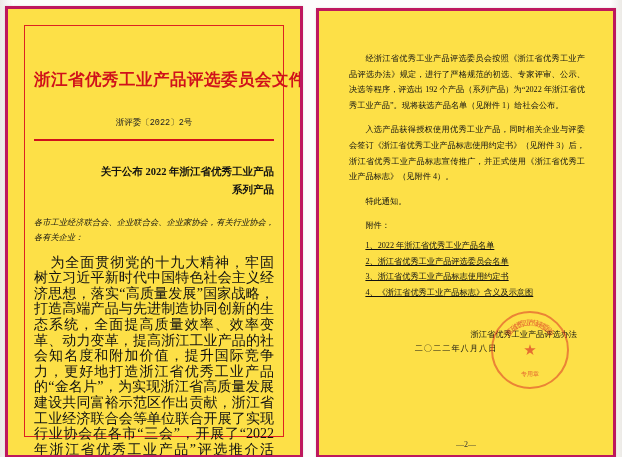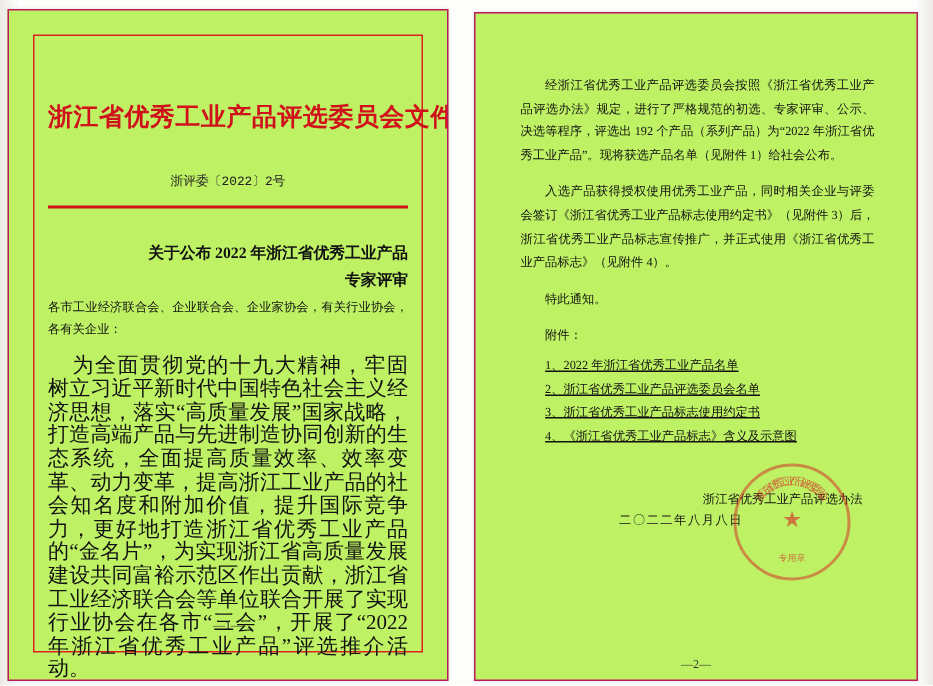--- a/index.html
+++ b/index.html
@@ -15,22 +15,22 @@
   }
   .scan {
     position: relative;
     width: 622px;
     height: 457px;
     background: #fdfdfb;
   }
   
   .page {
     position: absolute;
-    background: #bef264;
-    border: 1px solid #be185d;
+    background: #fde047;
+    border: 3px solid #be185d;
     box-shadow: 0 0 2px rgba(0,0,0,0.12);
     overflow: hidden;
   }
   .page-left {
     left: 5px;
     top: 6px;
     width: 292px;
     height: 446px;
   }
   .page-right {
@@ -80,24 +80,26 @@
   }
   .notice-title {
     margin-top: 22px;
     text-align: right;
     font-size: 10.5px;
     font-weight: bold;
     color: #111;
     line-height: 18px;
   }
   .salutation {
+    margin-top: 16px;
     font-size: 8.2px;
     color: #111;
     line-height: 15.5px;
     text-align: justify;
+    font-style: italic;
   }
   .body-p {
     margin-top: 9px;
     font-size: 14px;
     color: #111;
     line-height: 15.6px;
     text-align: justify;
     text-indent: 16.4px;
   }
   .page-num {
@@ -221,21 +223,21 @@
   <div class="edge-shade-r"></div>
 
   <div class="page page-left">
     <div class="redframe"></div>
     <div class="inner">
       <div class="doc-title">浙江省优秀工业产品评选委员会文件</div>
       <div class="doc-number">浙评委〔2022〕2号</div>
       <div class="red-rule"></div>
       <div class="notice-title">
         <div>关于公布 2022 年浙江省优秀工业产品</div>
-        <div>专家评审</div>
+        <div>系列产品</div>
       </div>
       <div class="salutation">各市工业经济联合会、企业联合会、企业家协会，有关行业协会，各有关企业：</div>
       <div class="body-p">为全面贯彻党的十九大精神，牢固树立习近平新时代中国特色社会主义经济思想，落实“高质量发展”国家战略，打造高端产品与先进制造协同创新的生态系统，全面提高质量效率、效率变革、动力变革，提高浙江工业产品的社会知名度和附加价值，提升国际竞争力，更好地打造浙江省优秀工业产品的“金名片”，为实现浙江省高质量发展建设共同富裕示范区作出贡献，浙江省工业经济联合会等单位联合开展了实现行业协会在各市“三会”，开展了“2022年浙江省优秀工业产品”评选推介活动。</div>
       <div class="page-num">—1—</div>
     </div>
   </div>
 
   <div class="page page-right">
     <div class="r-body">
       <div class="r-p">经浙江省优秀工业产品评选委员会按照《浙江省优秀工业产品评选办法》规定，进行了严格规范的初选、专家评审、公示、决选等程序，评选出 192 个产品（系列产品）为“2022 年浙江省优秀工业产品”。现将获选产品名单（见附件 1）给社会公布。</div>

